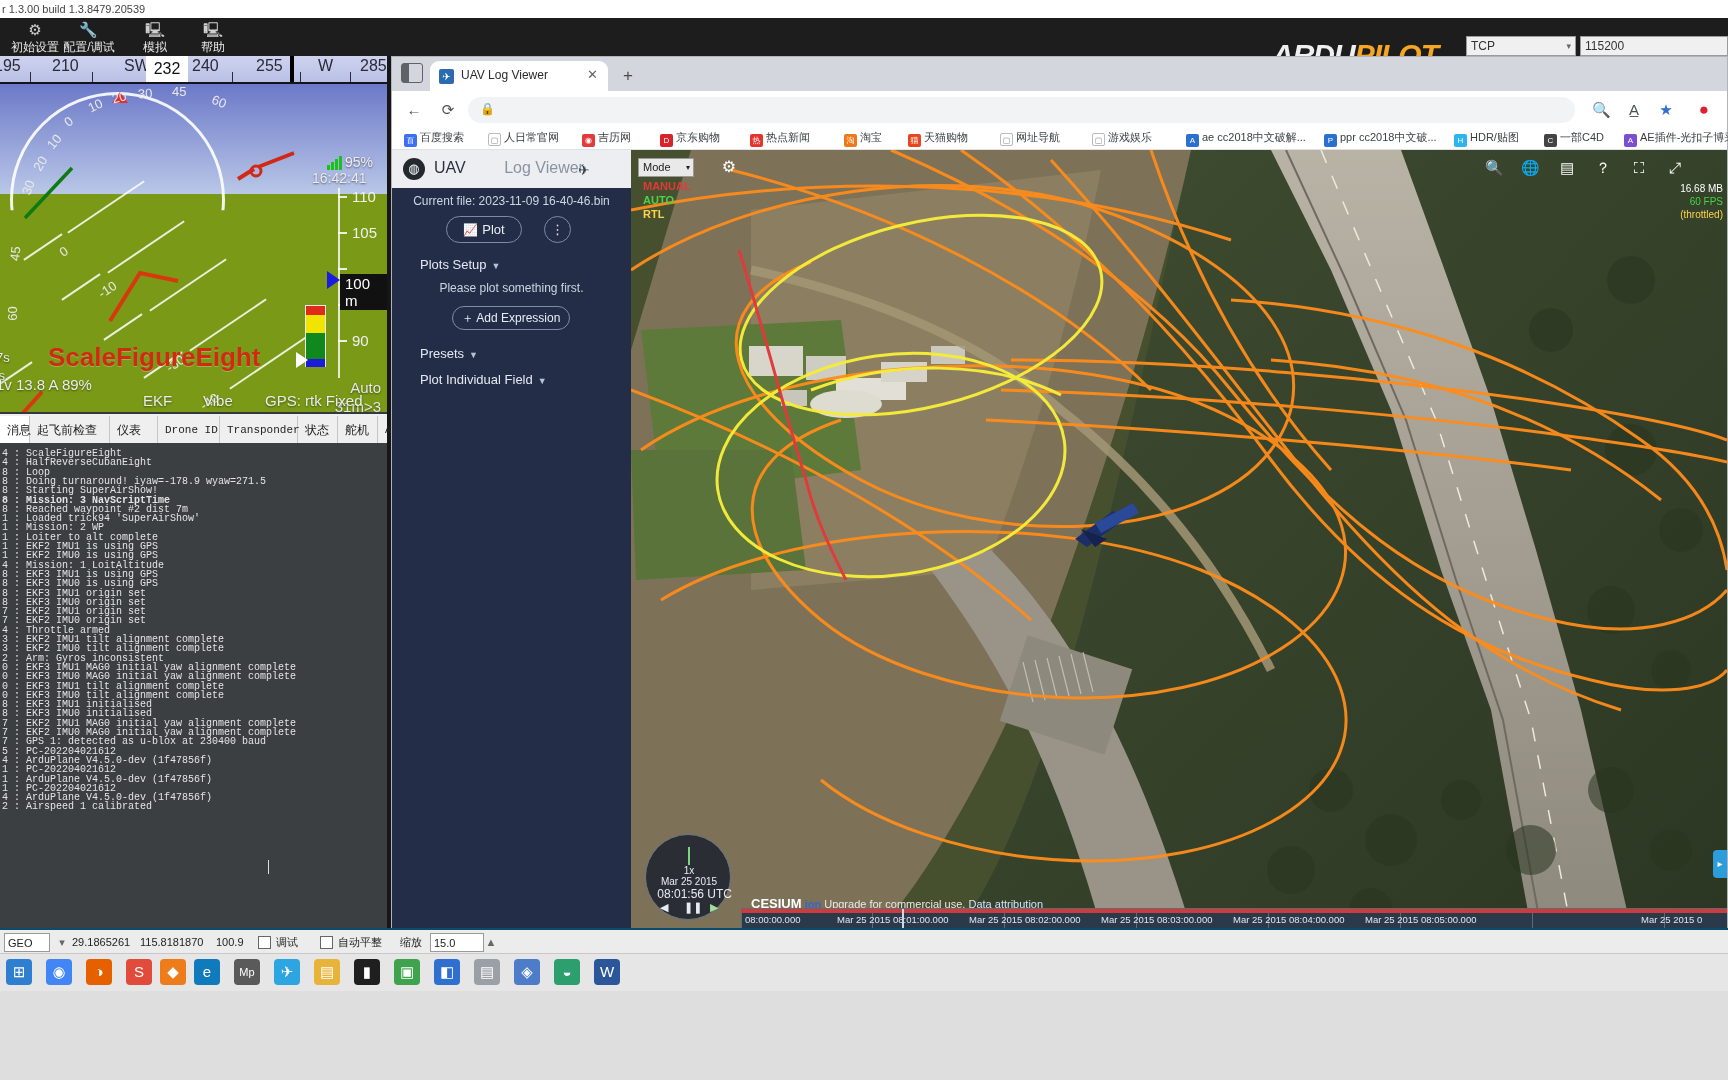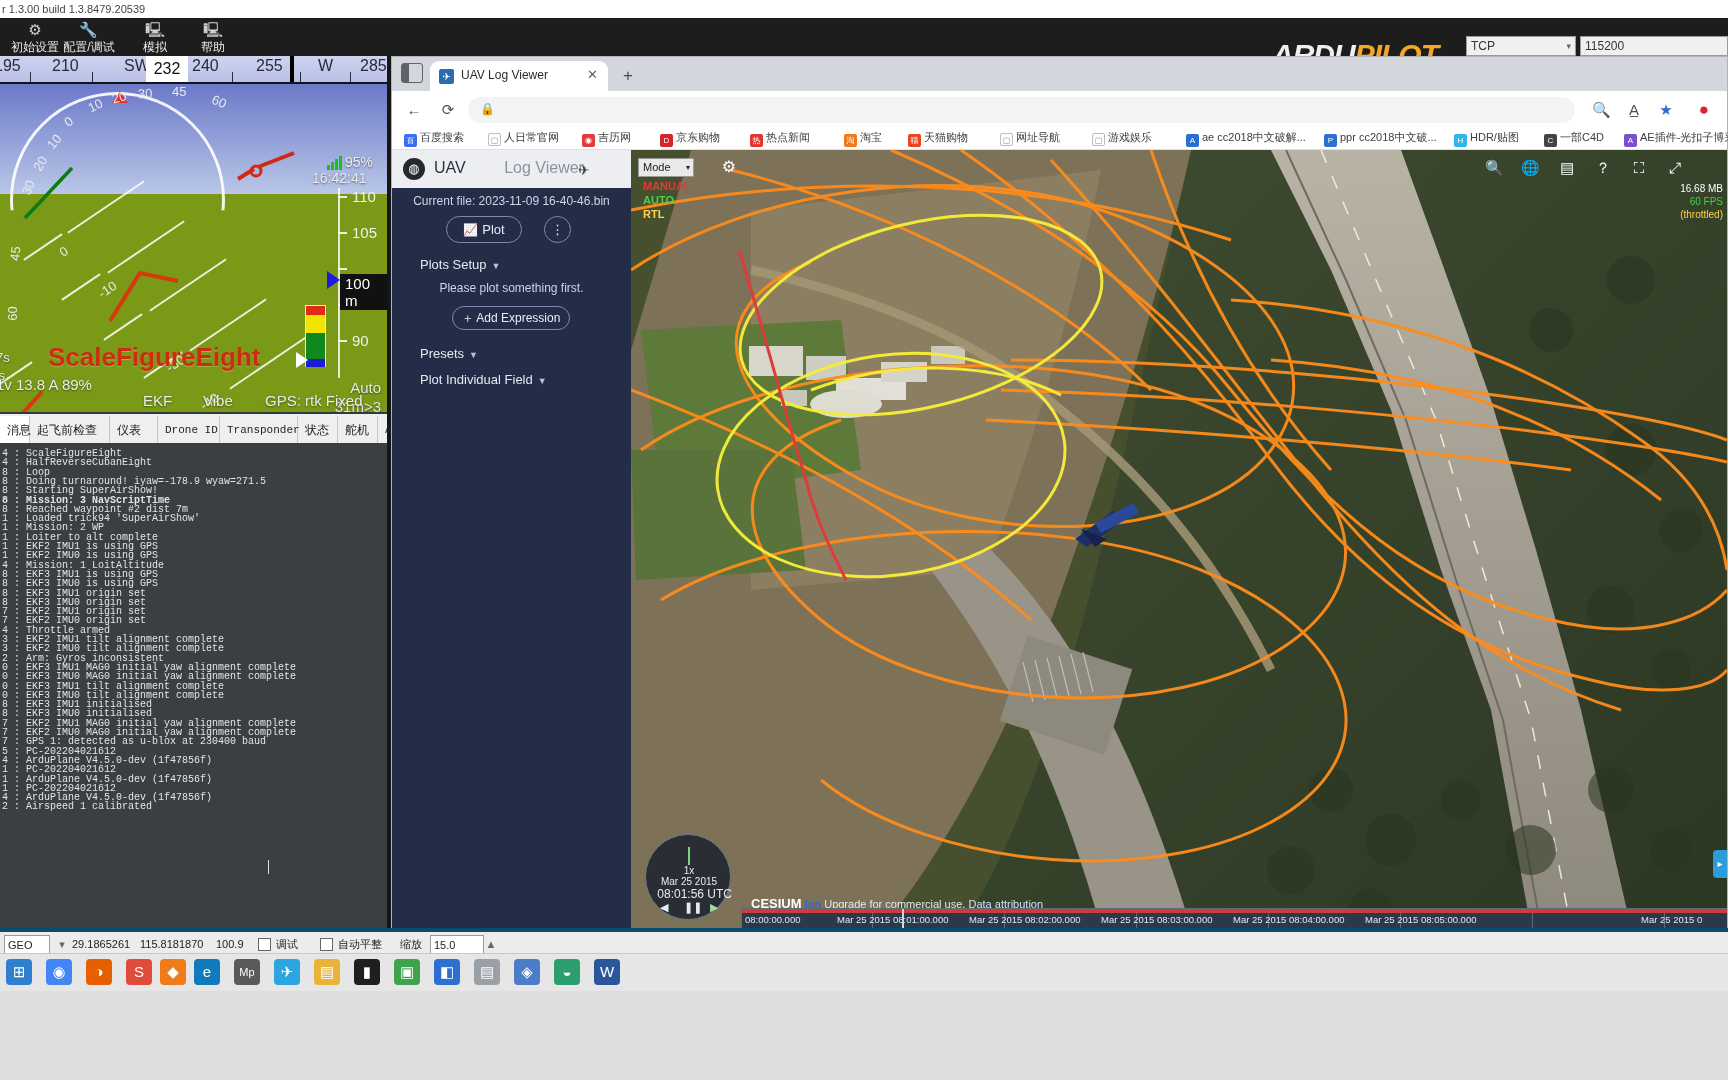--- a/index.html
+++ b/index.html
@@ -98,21 +98,21 @@
   #mp-log .line { position:absolute; left:2px; font-family:"Liberation Mono",monospace;
     font-size:10px; color:#e4e4e4; white-space:pre; }
   #mp-log-scroll { position:absolute; right:0; top:443px; width:14px; height:485px;
     background:#2f3336; border-left:1px solid #555; }
   #mp-log-scroll .thumb { position:absolute; left:1px; top:2px; width:11px; height:18px;
     background:#777; }
   #mp-log-cursor { position:absolute; left:268px; top:860px; width:1px; height:14px; background:#ddd; }
 
   
   #mp-status { position:absolute; left:0; top:928px; width:1728px; height:25px;
-    background:#ececec; border-top:4px solid #0c4a6e; font-size:11px; color:#222; }
+    background:#ececec; border-top:2px solid #0c4a6e; font-size:11px; color:#222; }
   #mp-status .cell { position:absolute; top:3px; height:19px; line-height:19px; }
   .mp-input { background:#fff; border:1px solid #9a9a9a; height:19px; line-height:17px;
     font-size:11px; padding:0 3px; color:#222; }
 
   
   #taskbar { position:absolute; left:0; top:953px; width:1728px; height:127px;
     background:#dedede; }
   #taskbar-row { position:absolute; left:0; top:0; width:1728px; height:38px;
     background:#e6e6e6; border-top:1px solid #c8c8c8; }
   .tb-icon { position:absolute; top:5px; width:26px; height:26px; border-radius:4px; }

